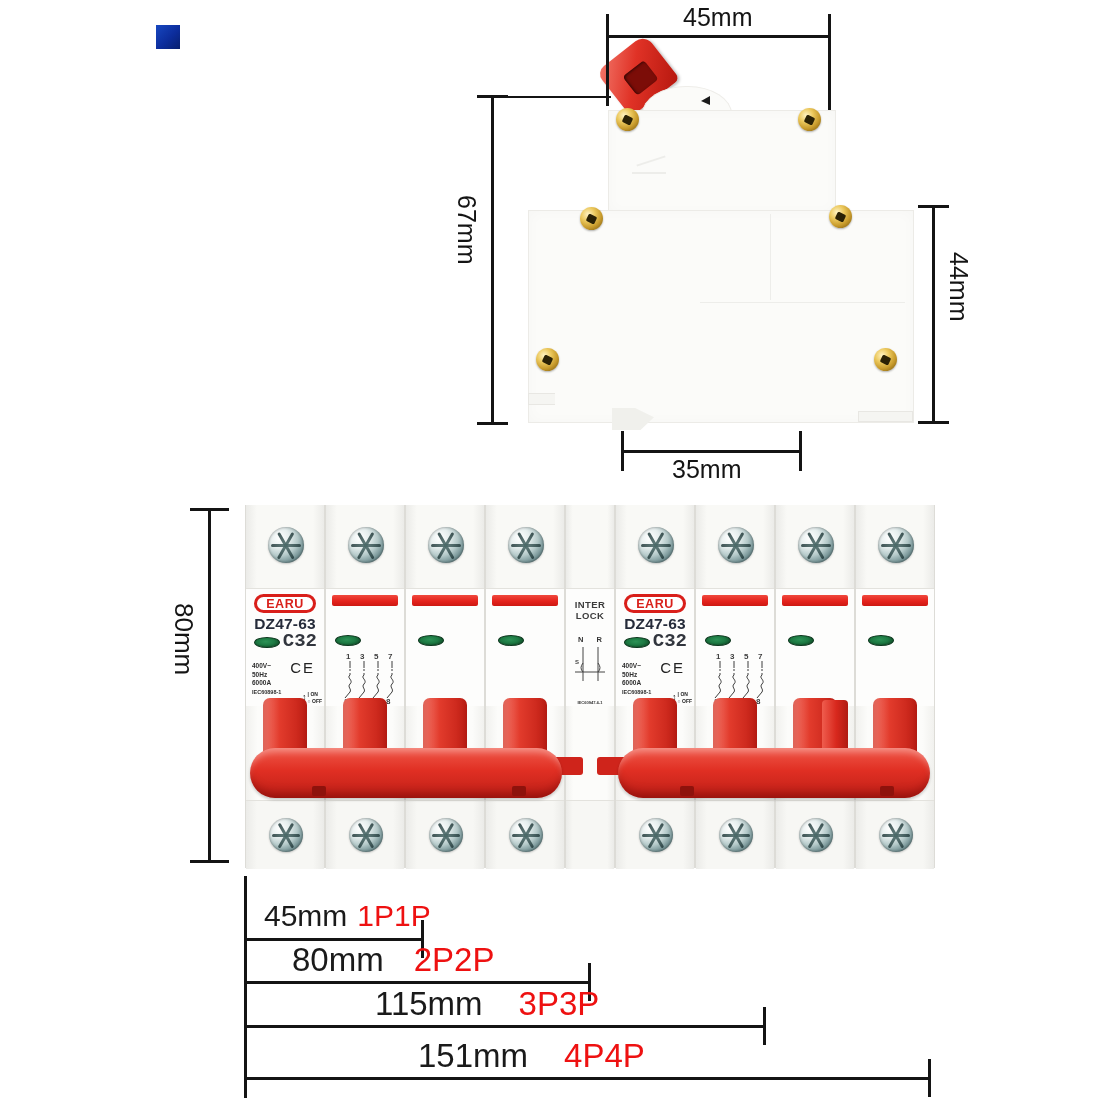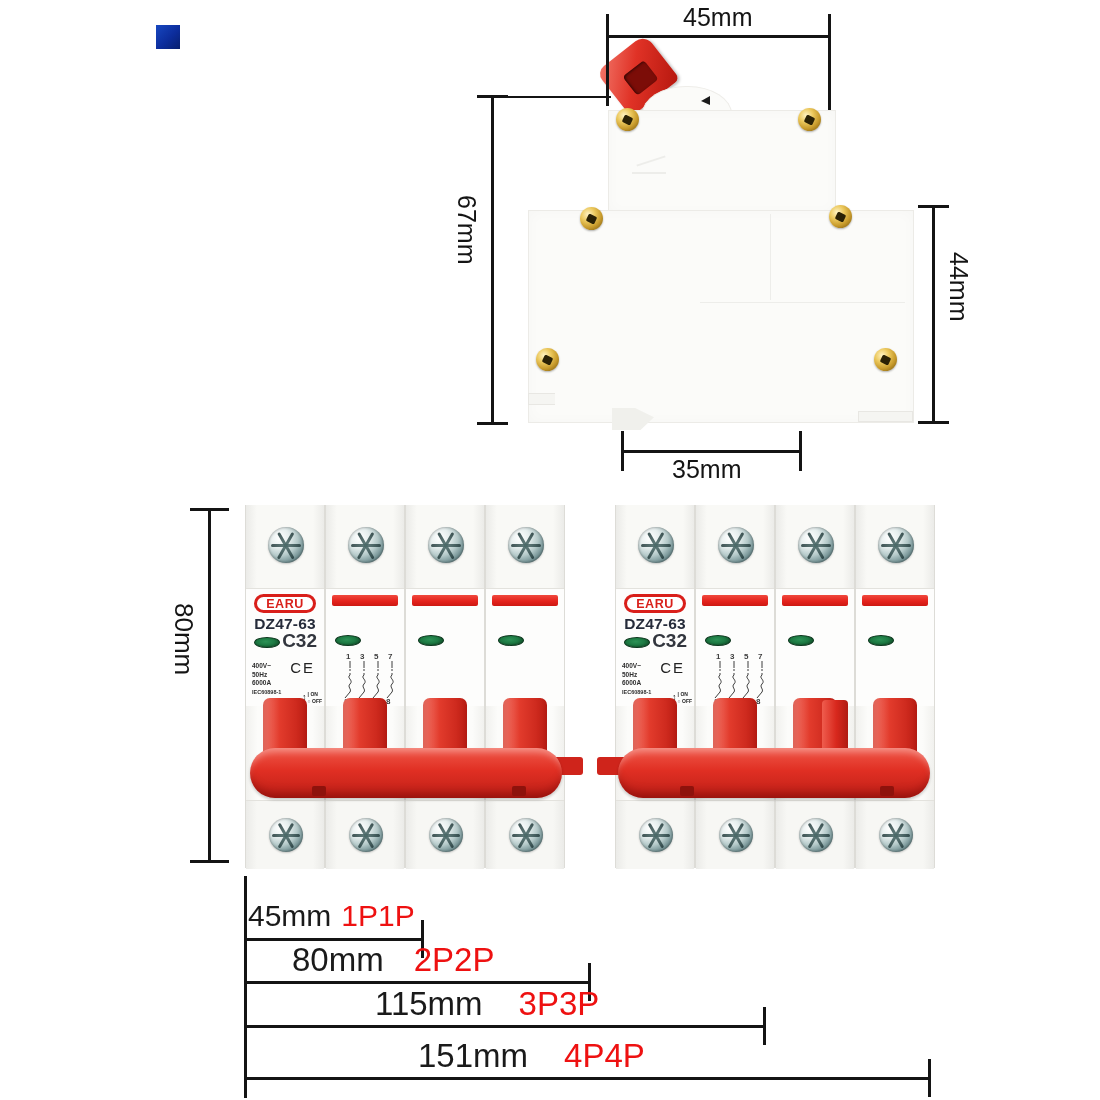--- a/index.html
+++ b/index.html
@@ -54,21 +54,21 @@
         background:linear-gradient(90deg,#22393a,#4d6c6b 50%,#22393a);opacity:.85;}
   .redbar{height:11px;margin:6px 6px 0;background:linear-gradient(180deg,#f0493d,#e5231d 55%,#cd1812);
           border-radius:2px;}
   .oval{position:absolute;width:26px;height:11px;border-radius:50%;
         background:radial-gradient(ellipse at 45% 40%,#2c9256 0%,#1d7a43 45%,#0f4524 85%);
         border:1px solid #0b351c;box-sizing:border-box;}
   .logo-pill{width:62px;height:19px;margin:5px auto 0;border:3px solid #d91f1a;border-radius:11px;
         color:#d91f1a;font-weight:800;font-size:12.5px;line-height:14px;text-align:center;
         letter-spacing:.5px;box-sizing:border-box;background:#fff;}
   .model{margin-top:2px;text-align:center;font-size:15.5px;font-weight:700;color:#252b3a;letter-spacing:.2px;}
-  .rating-row{position:relative;height:20px;}
+  .rating-row{position:relative;height:20px;font-family:Liberation Mono, monospace;}
   .rating{position:absolute;right:7px;top:-3px;font-size:19px;font-weight:700;color:#32363e;}
   .specs{position:absolute;left:6px;top:73px;font-size:6.5px;line-height:8.5px;color:#2e2e2e;font-weight:600;}
   .specs .std{font-size:5.5px;}
   .ce{position:absolute;right:9px;top:70px;font-size:15px;font-weight:500;color:#222;letter-spacing:2px;}
   .onoff{position:absolute;right:2px;bottom:2px;display:flex;align-items:center;gap:1px;}
   .onoff .ud{font-size:9px;line-height:9px;color:#222;}
   .onoff i{display:block;font-style:normal;font-size:5px;line-height:6.5px;color:#222;font-weight:700;white-space:nowrap;}
   .onoff u{text-decoration:none;}
   .ilk-title{margin-top:10px;text-align:center;font-size:9.5px;line-height:11px;font-weight:700;
              color:#3c3c3c;letter-spacing:.4px;}
@@ -286,20 +286,41 @@
         <div class="zone-h"></div>
         <div class="strip-bot">
             <div class="screw" style="left:23px;top:17px;width:34px;height:34px;">
               <div class="slot"></div>
               <div class="slot" style="transform:rotate(60deg);"></div>
               <div class="slot" style="transform:rotate(120deg);"></div>
             </div>
           </div>
       </div>
 
+      <div class="module" style="left:320px;width:50px;">
+        <div class="strip-top"></div>
+        <div class="face">
+          <div class="ilk-title"><span>INTER</span><br><span>LOCK</span></div>
+          <div class="ilk-nr">
+              <span>N</span>
+              <span>R</span>
+            </div>
+          <svg class="ilk-svg" width="34" height="40" viewBox="0 0 34 40">
+            <g stroke="#444" stroke-width="1" fill="none">
+              <path d="M10 2 V36 M25 2 V36"></path>
+              <path d="M2 27 H32"></path>
+              <path d="M10 27 q-4 -4 0 -9 M25 27 q4 -4 0 -9"></path>
+            </g>
+            <text x="2" y="19" font-size="6" font-weight="bold" fill="#444">S</text>
+          </svg>
+          <div class="ilk-std">IEC60947-6-1</div>
+        </div>
+        <div class="zone-h"></div>
+        <div class="strip-bot"></div>
+      </div>
 
       <div class="module" style="left:370px;width:80px;">
         <div class="strip-top">
             <div class="screw" style="left:22px;top:22px;width:36px;height:36px;">
               <div class="slot"></div>
               <div class="slot" style="transform:rotate(60deg);"></div>
               <div class="slot" style="transform:rotate(120deg);"></div>
             </div>
           </div>
         <div class="face">
@@ -440,21 +461,21 @@
             <div class="notch" style="left:62px;"></div>
             <div class="notch" style="left:262px;"></div>
           </div>
       </div>
     </div>
   </div>
 
   <div>
     <div class="vline" style="left:244px;top:876px;height:222px;"></div>
 
-    <div class="lad-label" style="left:248px;top:899px;font-size:30px;"><span>45mm</span><span class="cfg" style="margin-left:10px;">1P1P</span></div>
+    <div class="lad-label" style="left:264px;top:899px;font-size:30px;"><span>45mm</span><span class="cfg" style="margin-left:10px;">1P1P</span></div>
     <div class="hline" style="left:244px;top:938px;width:180px;"></div>
     <div class="vline" style="left:421px;top:920px;height:38px;"></div>
 
     <div class="lad-label" style="left:292px;top:941px;"><span>80mm</span><span class="cfg" style="margin-left:30px;">2P2P</span></div>
     <div class="hline" style="left:244px;top:981px;width:347px;"></div>
     <div class="vline" style="left:588px;top:963px;height:38px;"></div>
 
     <div class="lad-label" style="left:375px;top:985px;"><span>115mm</span><span class="cfg" style="margin-left:36px;">3P3P</span></div>
     <div class="hline" style="left:244px;top:1025px;width:522px;"></div>
     <div class="vline" style="left:763px;top:1007px;height:38px;"></div>

